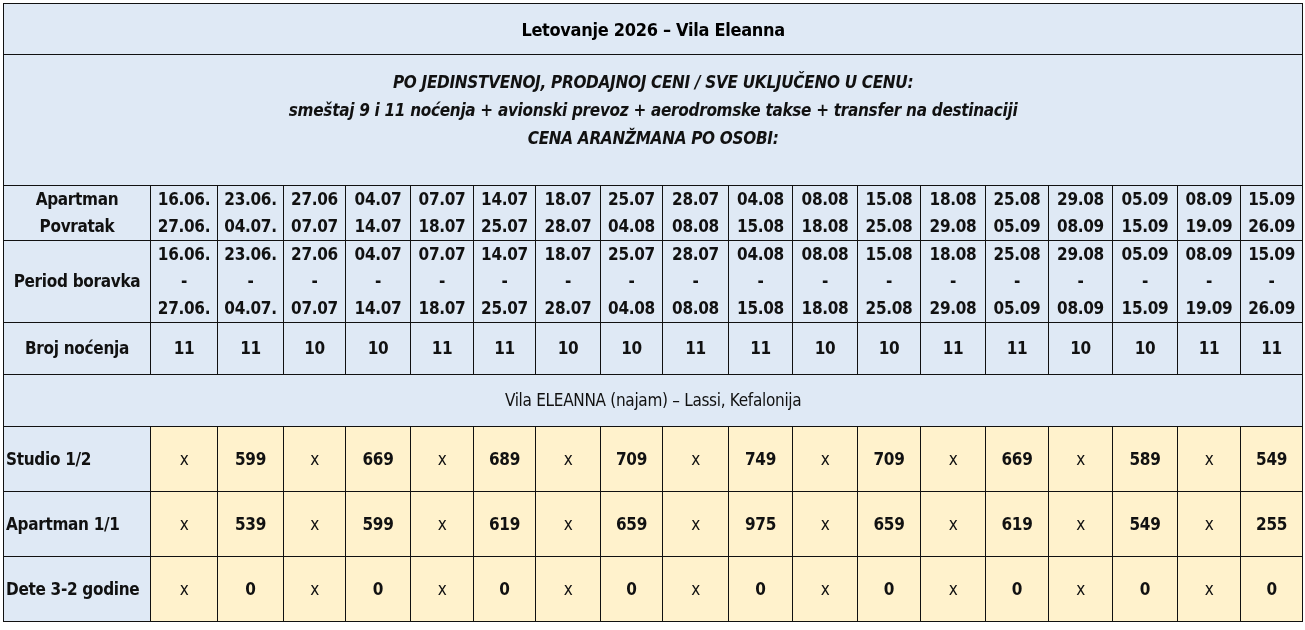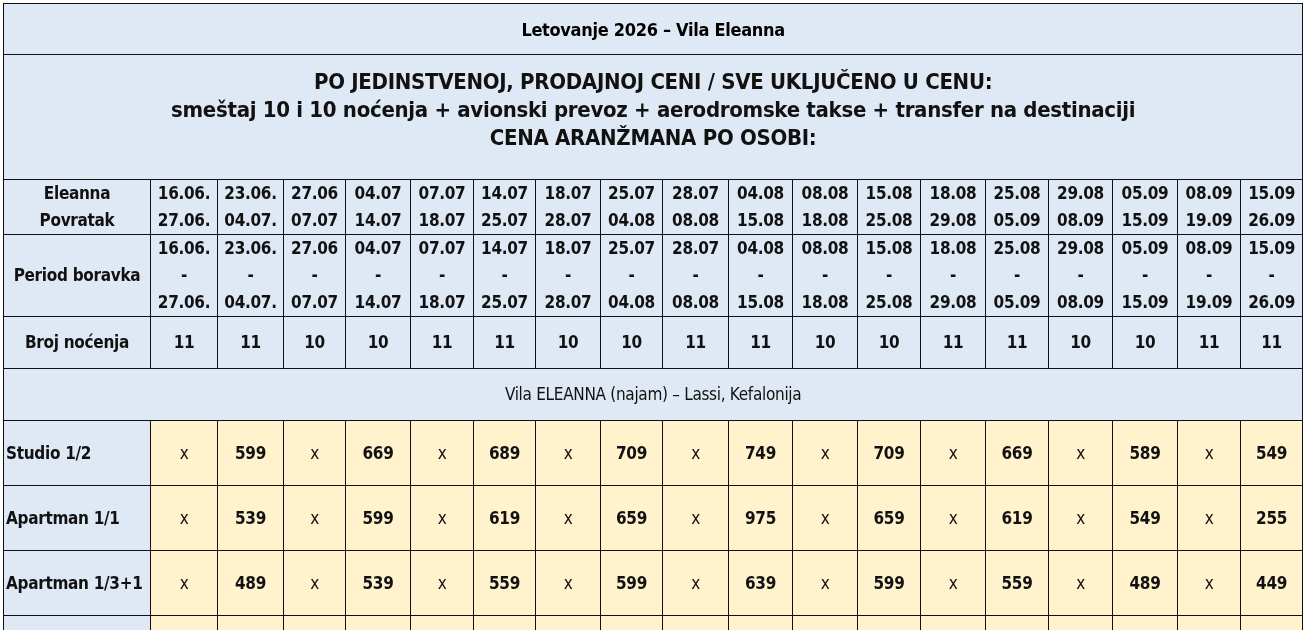--- a/index.html
+++ b/index.html
@@ -2,21 +2,21 @@
 <html><head>
 <meta charset="utf-8">
 <style>
   html, body { margin:0; padding:0; background:#ffffff; }
   body { width:1305px; height:630px; overflow:hidden; font-family:"DejaVu Sans Condensed","DejaVu Sans","Liberation Sans",sans-serif; color:#111; }
   table { position:absolute; left:3px; top:3px; border-collapse:collapse; table-layout:fixed; width:1299px; }
   td { border:1.5px solid #111; text-align:center; vertical-align:middle; padding:0; font-weight:bold; font-size:17px; line-height:27px; letter-spacing:-0.3px; overflow:hidden; white-space:nowrap; }
   .blue { background:#dfe9f5; }
   .yellow { background:#fff2cc; }
   .title { color:#000000; font-size:18px; height:50px; }
-  .info { height:110px; line-height:28px; font-size:22px; padding-bottom:14px; }
+  .info { height:110px; line-height:28px; font-size:17px; padding-bottom:20px;font-style:italic; }
   .label { text-align:center; }
   .label-left { text-align:left; padding-left:2px; }
   .r-dates { height:54px; }
   .r-period { height:82px; }
   .r-nights { height:52px;margin-top:8px; }
   .r-villa { height:52px; font-weight:normal; }
   .r-villa span { font-weight:normal; }
   .r-price { height:65px; }
   .xcell { font-weight:normal; }
   .line { display:block; }
@@ -46,27 +46,27 @@
     <col style="width:63px">
       <col style="width:62px">
   </colgroup>
   <tbody id="tbody">
     <tr>
       <td colspan="19" class="blue title">Letovanje 2026 – Vila Eleanna</td>
     </tr>
     <tr>
       <td colspan="19" class="blue info">
         <span class="line">PO JEDINSTVENOJ, PRODAJNOJ CENI / SVE UKLJUČENO U CENU:</span>
-        <span class="line">smeštaj 10 i 10 noćenja + avionski prevoz + aerodromske takse + transfer na destinaciji</span>
+        <span class="line">smeštaj 9 i 11 noćenja + avionski prevoz + aerodromske takse + transfer na destinaciji</span>
         <span class="line">CENA ARANŽMANA PO OSOBI:</span>
       </td>
     </tr>
     <tr id="row-dates" class="r-dates">
       <td class="blue label">
-        <span class="line">Eleanna</span>
+        <span class="line">Apartman</span>
         <span class="line">Povratak</span>
       </td>
     <td class="blue">
           <span class="line">16.06.</span>
           <span class="line">27.06.</span>
         </td>
         <td class="blue">
           <span class="line">23.06.</span>
           <span class="line">04.07.</span>
         </td>
@@ -288,41 +288,20 @@
         <td class="yellow xcell">x</td>
         <td class="yellow">659</td>
         <td class="yellow xcell">x</td>
         <td class="yellow">619</td>
         <td class="yellow xcell">x</td>
         <td class="yellow">549</td>
         <td class="yellow xcell">x</td>
         <td class="yellow">255</td>
       </tr>
       <tr class="r-price">
-        <td class="blue label-left">Apartman 1/3+1</td>
-        <td class="yellow xcell">x</td>
-        <td class="yellow">489</td>
-        <td class="yellow xcell">x</td>
-        <td class="yellow">539</td>
-        <td class="yellow xcell">x</td>
-        <td class="yellow">559</td>
-        <td class="yellow xcell">x</td>
-        <td class="yellow">599</td>
-        <td class="yellow xcell">x</td>
-        <td class="yellow">639</td>
-        <td class="yellow xcell">x</td>
-        <td class="yellow">599</td>
-        <td class="yellow xcell">x</td>
-        <td class="yellow">559</td>
-        <td class="yellow xcell">x</td>
-        <td class="yellow">489</td>
-        <td class="yellow xcell">x</td>
-        <td class="yellow">449</td>
-      </tr>
-      <tr class="r-price">
         <td class="blue label-left">Dete 3-2 godine</td>
         <td class="yellow xcell">x</td>
         <td class="yellow">0</td>
         <td class="yellow xcell">x</td>
         <td class="yellow">0</td>
         <td class="yellow xcell">x</td>
         <td class="yellow">0</td>
         <td class="yellow xcell">x</td>
         <td class="yellow">0</td>
         <td class="yellow xcell">x</td>

